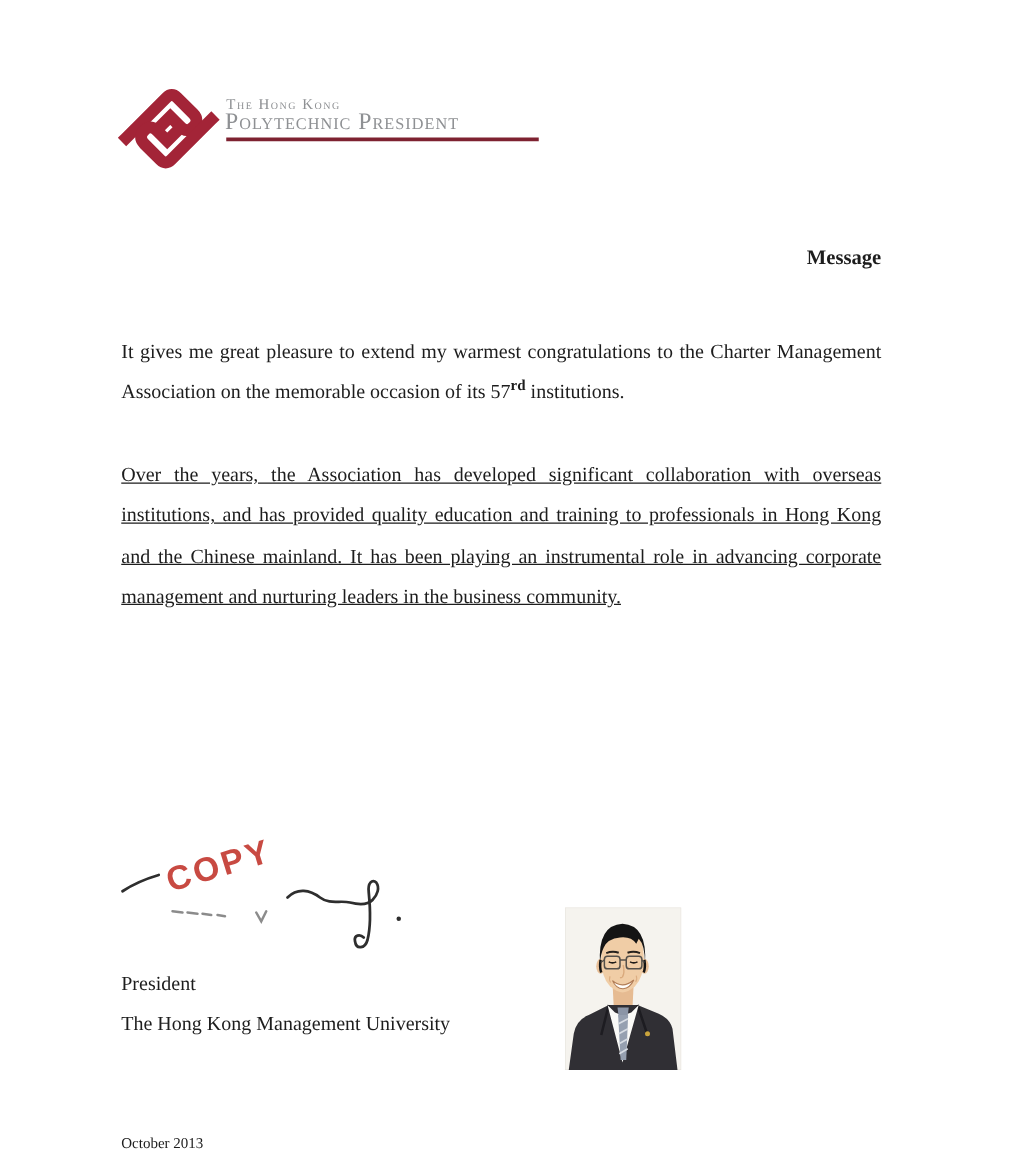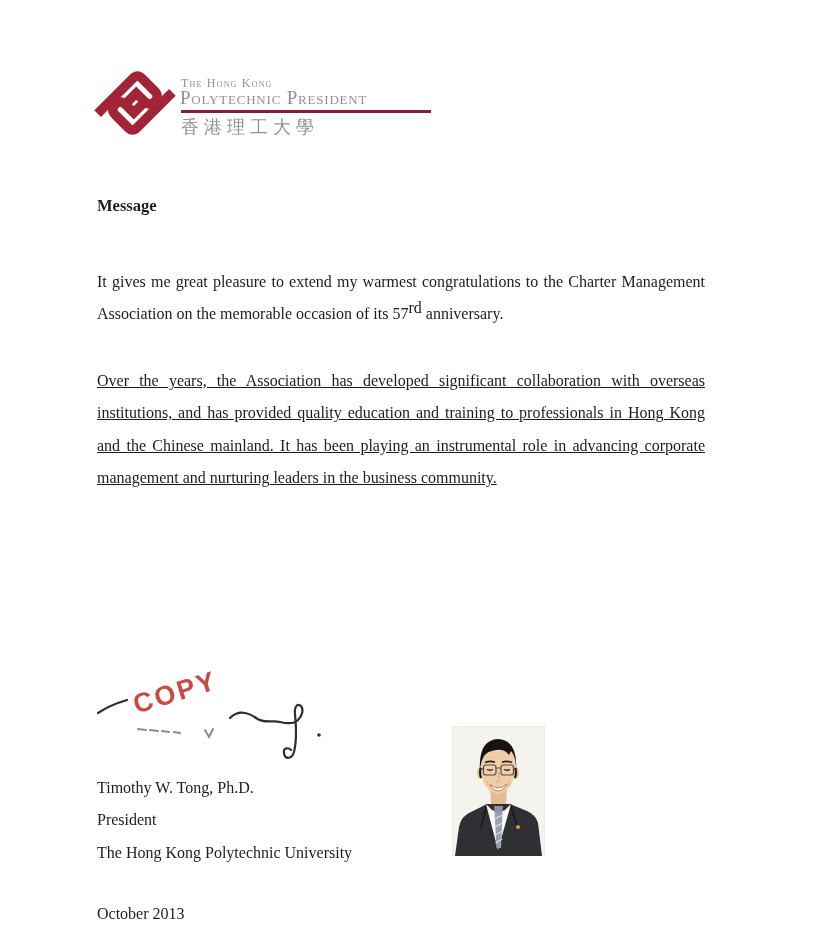--- a/index.html
+++ b/index.html
@@ -30,74 +30,73 @@
     position:absolute;left:181px;top:110px;width:250px;height:3px;
     background:var(--underline-red);
   }
   .logo-zh{
     position:absolute;left:181px;top:115px;
     font-size:18px;letter-spacing:5px;color:var(--wordmark-gray);white-space:nowrap;
   }
   
   .heading{
     position:absolute;left:97px;top:190px;width:608px;
-    text-align:left;font-weight:bold;font-size:16.5px;line-height:32.4px;
+    text-align:right;font-weight:bold;font-size:16.5px;line-height:32.4px;
   }
   .para{
     position:absolute;left:97px;width:608px;
     font-size:16px;line-height:32.4px;text-align:justify;color:var(--ink);
   }
   .para-1{top:250px;}
   .para-2{top:349px;text-decoration:underline;}
   .para-3{top:544px;}
-  sup.ord{vertical-align:super;font-size:16px;font-weight:400;line-height:0;}
+  sup.ord{vertical-align:super;font-size:12px;font-weight:700;line-height:0;}
   
   .signature{position:absolute;left:88px;top:660px;width:250px;height:110px;}
   .stamp{
     position:absolute;left:134px;top:690px;
     transform:rotate(-17deg);transform-origin:left center;
     font-family:"Liberation Sans","DejaVu Sans",sans-serif;
     font-weight:700;font-size:27px;letter-spacing:2.5px;
     color:var(--stamp-red);opacity:0.92;white-space:nowrap;
   }
   
   .photo{position:absolute;left:452px;top:726px;width:93px;height:130px;}
   
   .signoff{
     position:absolute;left:97px;top:772px;width:350px;
     font-size:16px;line-height:32.4px;
   }
   .signoff div{white-space:nowrap;}
   .date{
     position:absolute;left:97px;top:898px;
-    font-size:16px;line-height:32.4px;white-space:nowrap;
+    font-size:12px;line-height:32.4px;white-space:nowrap;
   }
 </style>
 </head>
 <body>
 
 <div class="page">
 
   <div class="logo-mark">
     <svg viewBox="0 0 100 100" width="86" height="88" aria-hidden="true">
       <g transform="rotate(45 50 50)" style="stroke:var(--mark-red)" stroke-width="11" fill="none" stroke-linecap="square" stroke-linejoin="miter">
         <path d="M28,84 L28,31 Q28,24 35,24 L56,24 Q65,24 65,33 Q65,41 56,41 L43,41 L43,58"></path>
         <path d="M72,16 L72,69 Q72,76 65,76 L44,76 Q35,76 35,67 Q35,59 44,59 L57,59 L57,42"></path>
       </g>
     </svg>
   </div>
 
   <div class="wordmark-1">The Hong Kong</div>
   <div class="wordmark-2">Polytechnic President</div>
   <div class="logo-underline"></div>
-  <div class="logo-zh">香港理工大學</div>
 
   <div class="heading">Message</div>
 
-  <p class="para para-1"><span>It gives me great pleasure to extend my warmest congratulations to the Charter Management Association on the memorable occasion of its 57</span><sup class="ord">rd</sup><span> anniversary.</span></p>
+  <p class="para para-1"><span>It gives me great pleasure to extend my warmest congratulations to the Charter Management Association on the memorable occasion of its 57</span><sup class="ord">rd</sup><span> institutions.</span></p>
 
   <p class="para para-2">Over the years, the Association has developed significant collaboration with overseas institutions, and has provided quality education and training to professionals in Hong Kong and the Chinese mainland. It has been playing an instrumental role in advancing corporate management and nurturing leaders in the business community.</p>
 
 
   <div class="signature">
     <svg viewBox="0 0 250 110" width="250" height="110" aria-hidden="true">
       <g fill="none" stroke="#2e2e2e" stroke-width="2.2" stroke-linecap="round">
         <path d="M10,53 Q22,45 39,40"></path>
         <g opacity="0.55" stroke-width="2">
           <path d="M50,69 l8,1"></path>
@@ -150,20 +149,19 @@
       <path d="M35,43.5 Q38,45 41,43.5 M52,43.5 Q55,45 58,43.5" stroke="#1e1a16" stroke-width="1.3" fill="none"></path>
 
       <path d="M46.5,46 Q48,52 46,55.5 Q45,56.5 44,56" stroke="#d9a97c" stroke-width="1.1" fill="none"></path>
 
       <path d="M38,58.5 Q46,65.5 55,58 Q52,64.5 46.5,65 Q41,65.2 38,58.5 Z" fill="#fffdf9" stroke="#b17c55" stroke-width="0.9"></path>
       <path d="M36,55 Q35,58 36.5,60 M57,54.5 Q58,57.5 56.5,59.5" stroke="#dcae83" stroke-width="0.9" fill="none"></path>
     </svg>
   </div>
 
   <div class="signoff">
-    <div>Timothy W. Tong, Ph.D.</div>
     <div>President</div>
-    <div>The Hong Kong Polytechnic University</div>
+    <div>The Hong Kong Management University</div>
   </div>
 
   <div class="date">October 2013</div>
 
 </div>
 
 </body></html>

